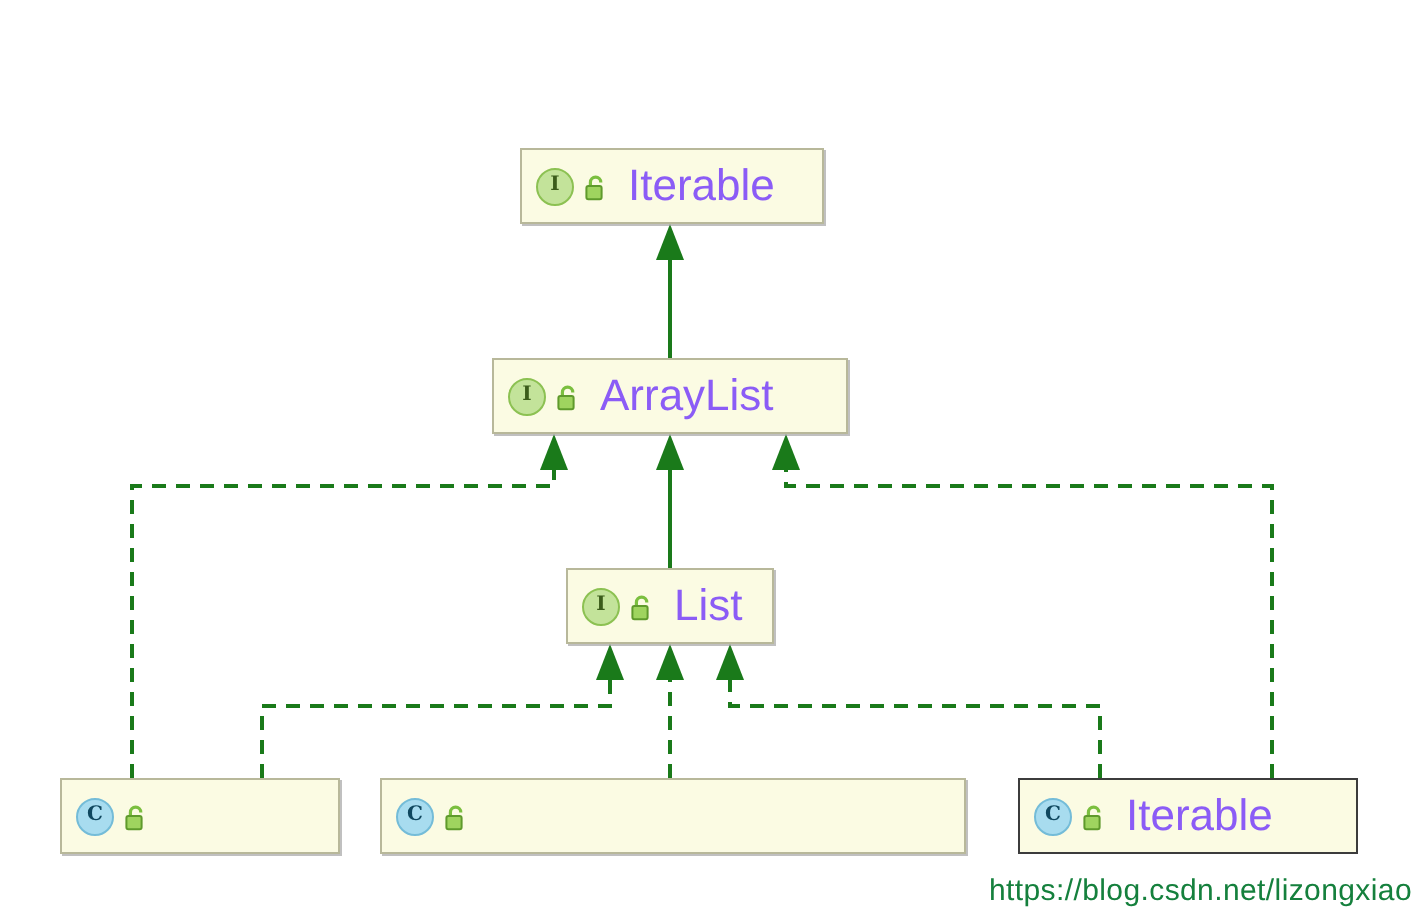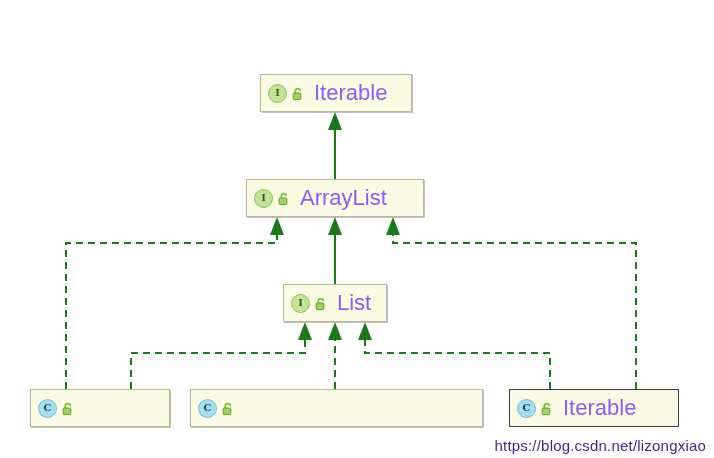--- a/index.html
+++ b/index.html
@@ -78,21 +78,21 @@
     font-size: 22px;
     color: #8b5cf6;
     letter-spacing: 0px;
   }
   #watermark {
     position: absolute;
     right: 8px;
     bottom: 4px;
     font-family: "Liberation Sans", sans-serif;
     font-size: 15px;
-    color: #4c1d95;
+    color: #15803d;
     letter-spacing: 0.2px;
     user-select: none;
   }
 </style>
 </head>
 <body>
 
 <div id="diagram-canvas">
 
   <svg id="edge-layer" viewBox="0 0 714 458" width="714" height="458">

